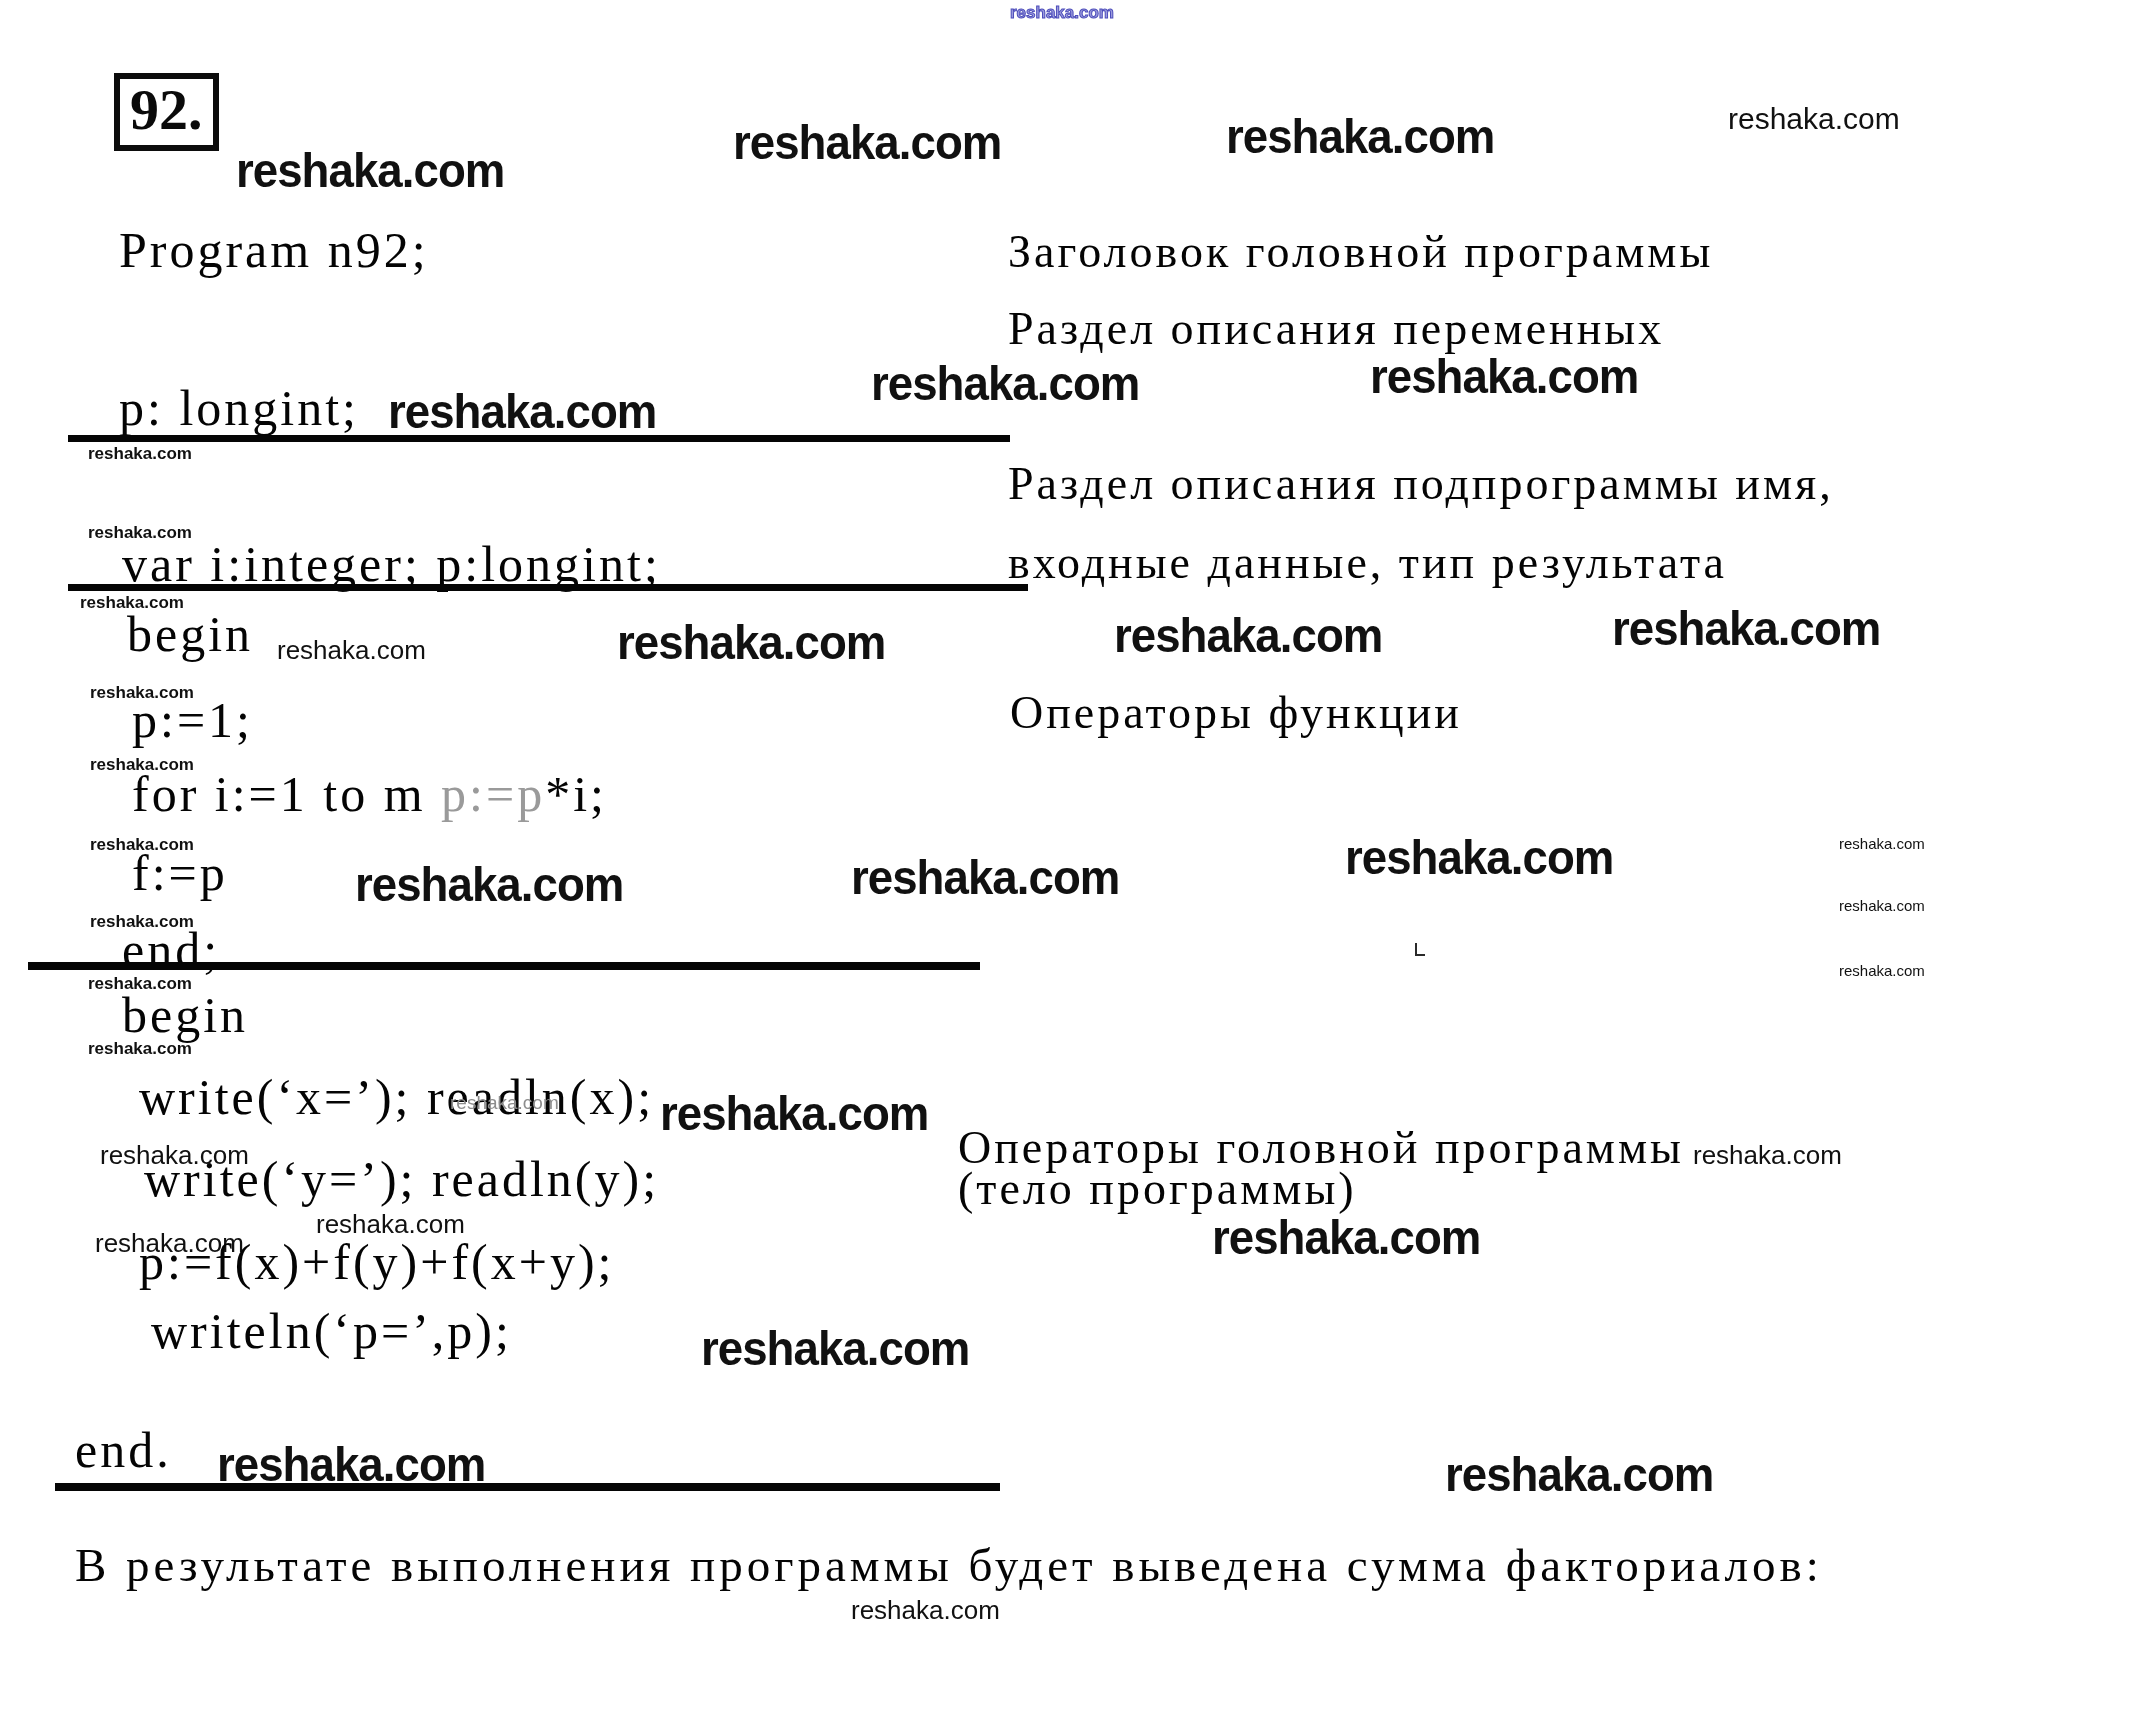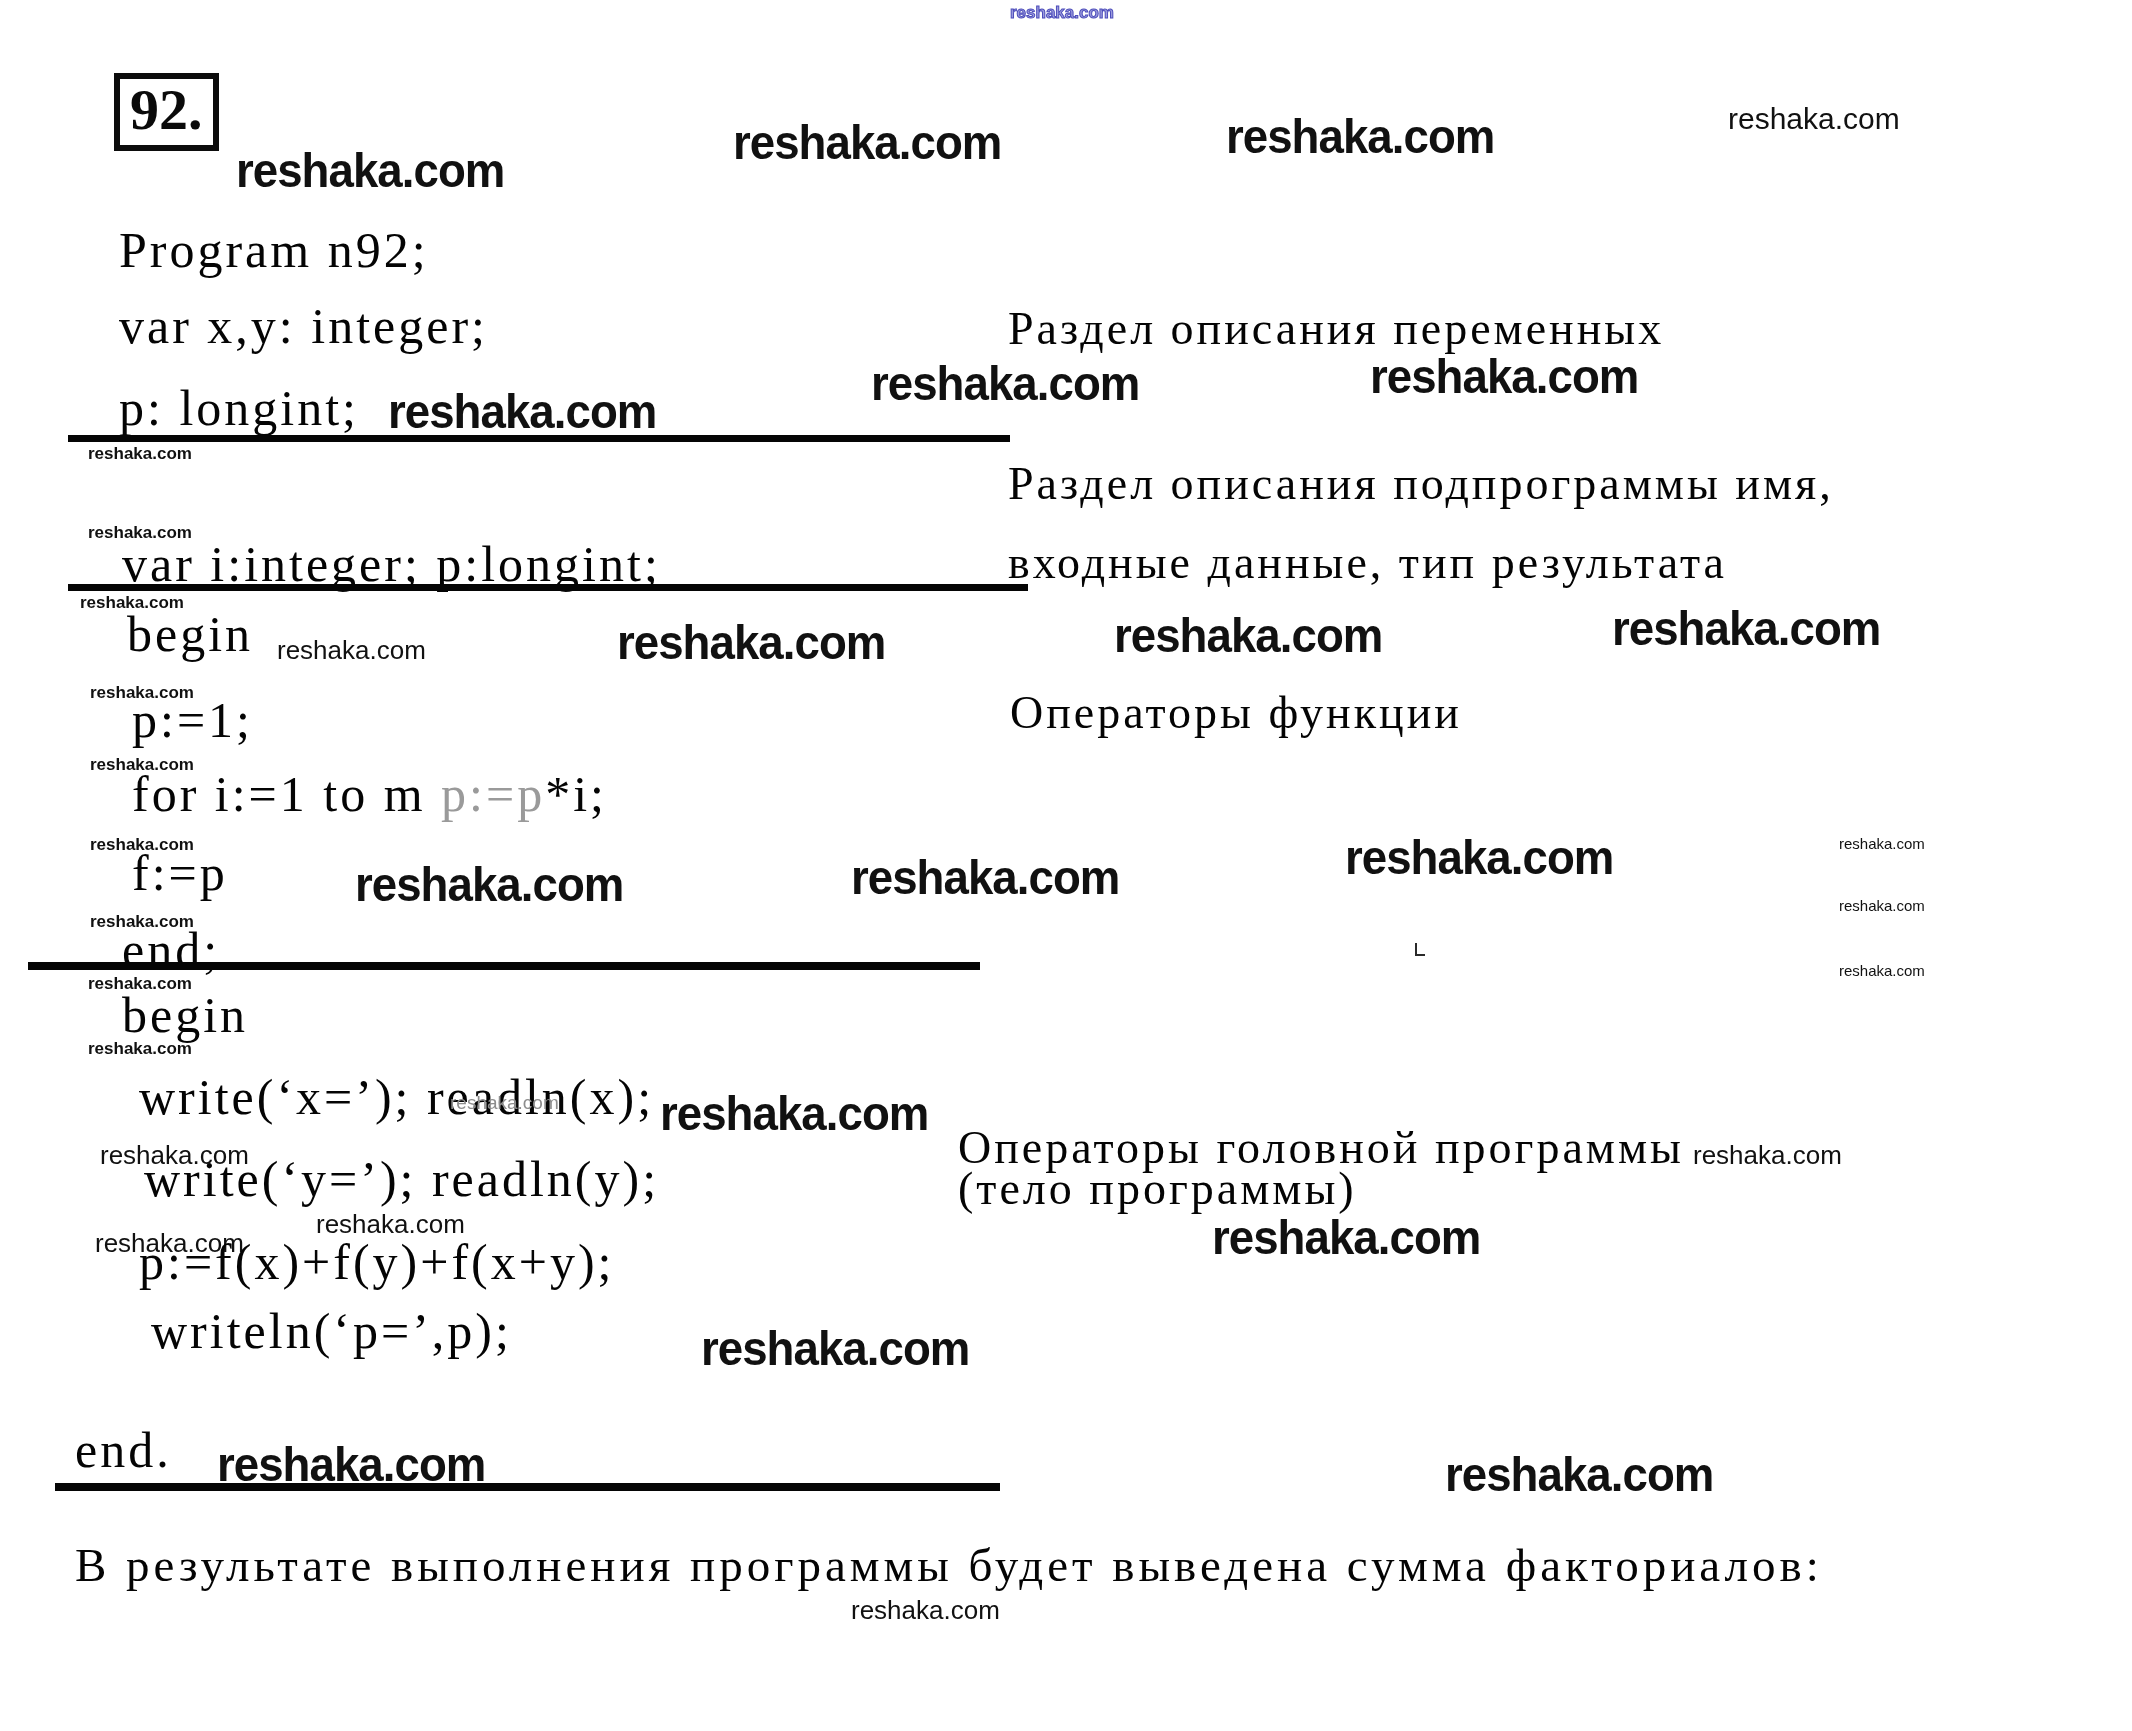--- a/index.html
+++ b/index.html
@@ -79,22 +79,22 @@
 
   <span class="abs wm wm-blue" style="left:1010px; top:4px;">reshaka.com</span>
 
   <span class="abs numbox" style="left:114px; top:73px;">92.</span>
   <span class="abs wm wm-big" style="left:236px; top:147px;">reshaka.com</span>
   <span class="abs wm wm-big" style="left:733px; top:119px;">reshaka.com</span>
   <span class="abs wm wm-big" style="left:1226px; top:113px;">reshaka.com</span>
   <span class="abs wm wm-med" style="left:1728px; top:104px;">reshaka.com</span>
 
   <span class="abs code" style="left:119px; top:225px;">Program n92;</span>
+  <span class="abs ann" style="left:1008px; top:229px;">Заголовок головной программы</span>
 
-  <span class="abs code" style="left:119px; top:301px;">var x,y: integer;</span>
   <span class="abs ann" style="left:1008px; top:306px;">Раздел описания переменных</span>
 
   <span class="abs code" style="left:119px; top:383px;">p: longint;</span>
   <span class="abs wm wm-big" style="left:388px; top:388px;">reshaka.com</span>
   <span class="abs wm wm-big" style="left:871px; top:360px;">reshaka.com</span>
   <span class="abs wm wm-big" style="left:1370px; top:353px;">reshaka.com</span>
 
   <div class="hline" style="left:68px; top:435px; width:942px; height:7px;"></div>
   <span class="abs wm wm-tiny" style="left:88px; top:445px;">reshaka.com</span>
 

